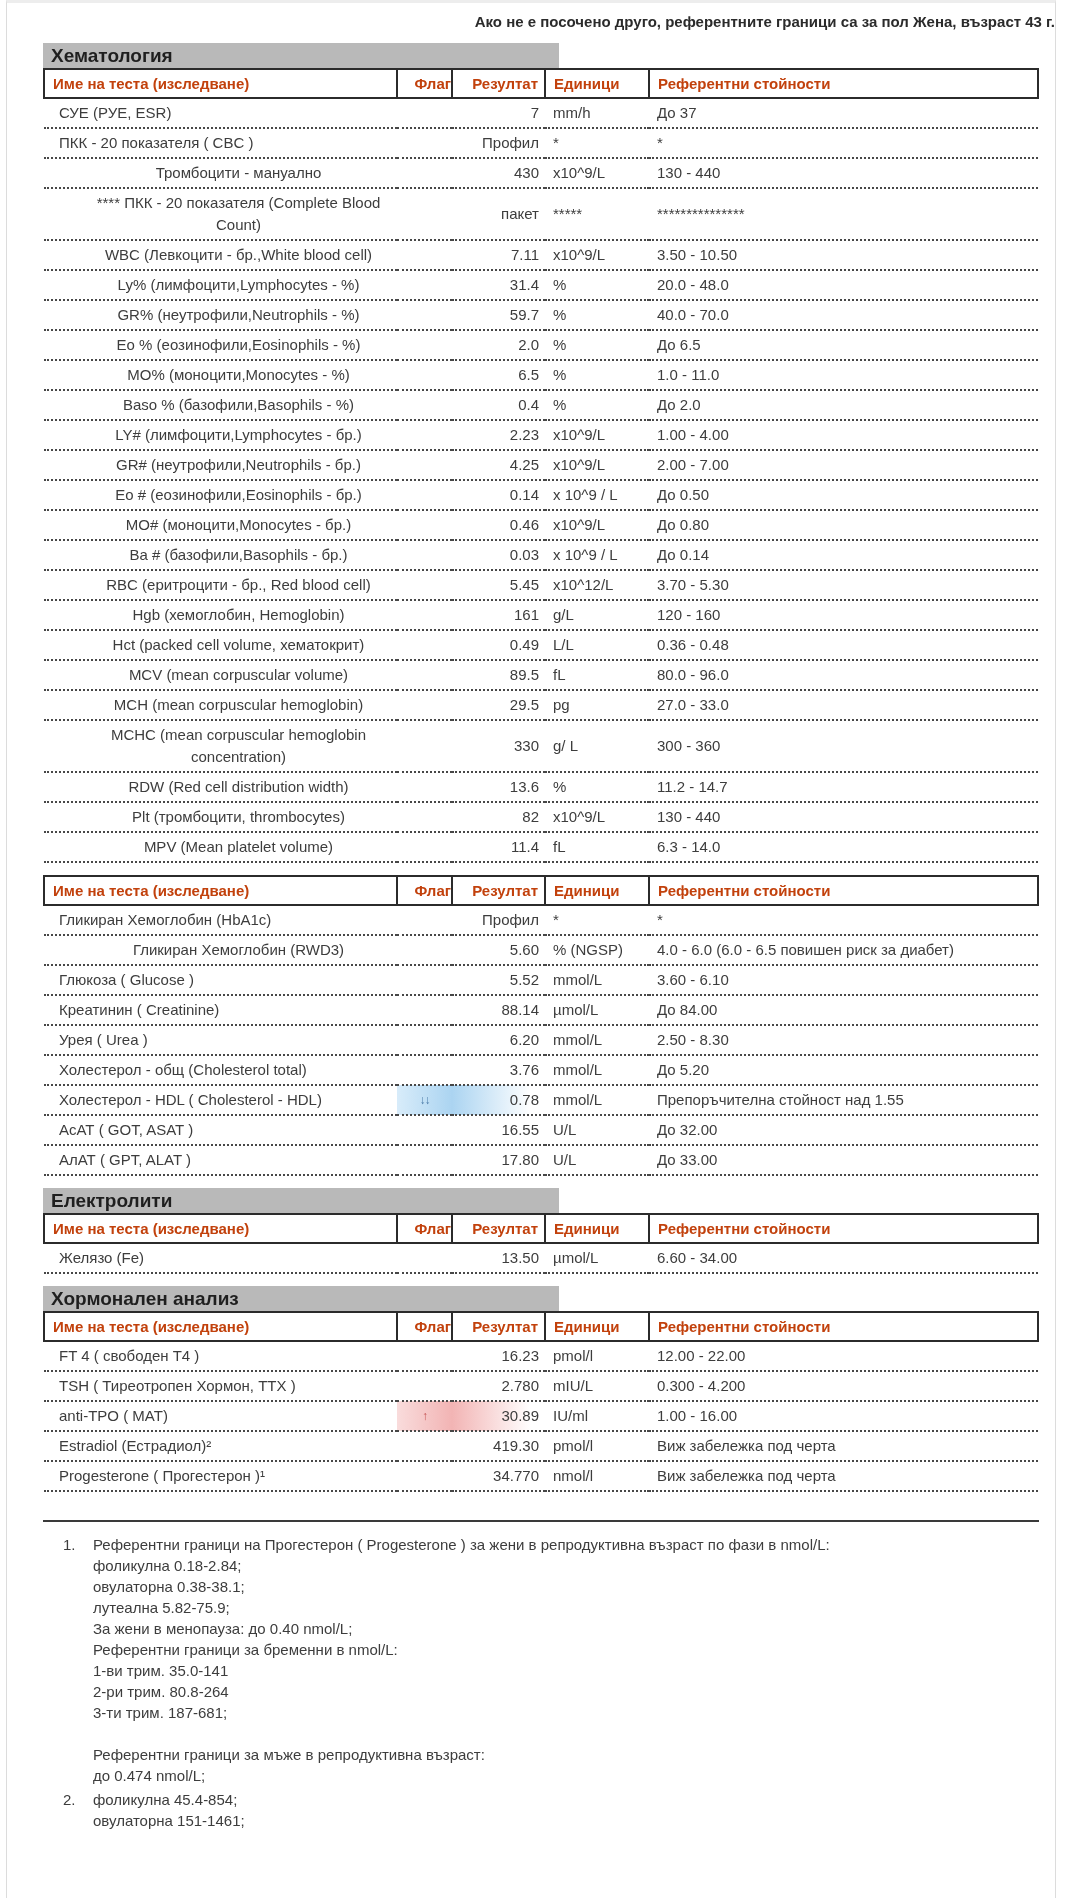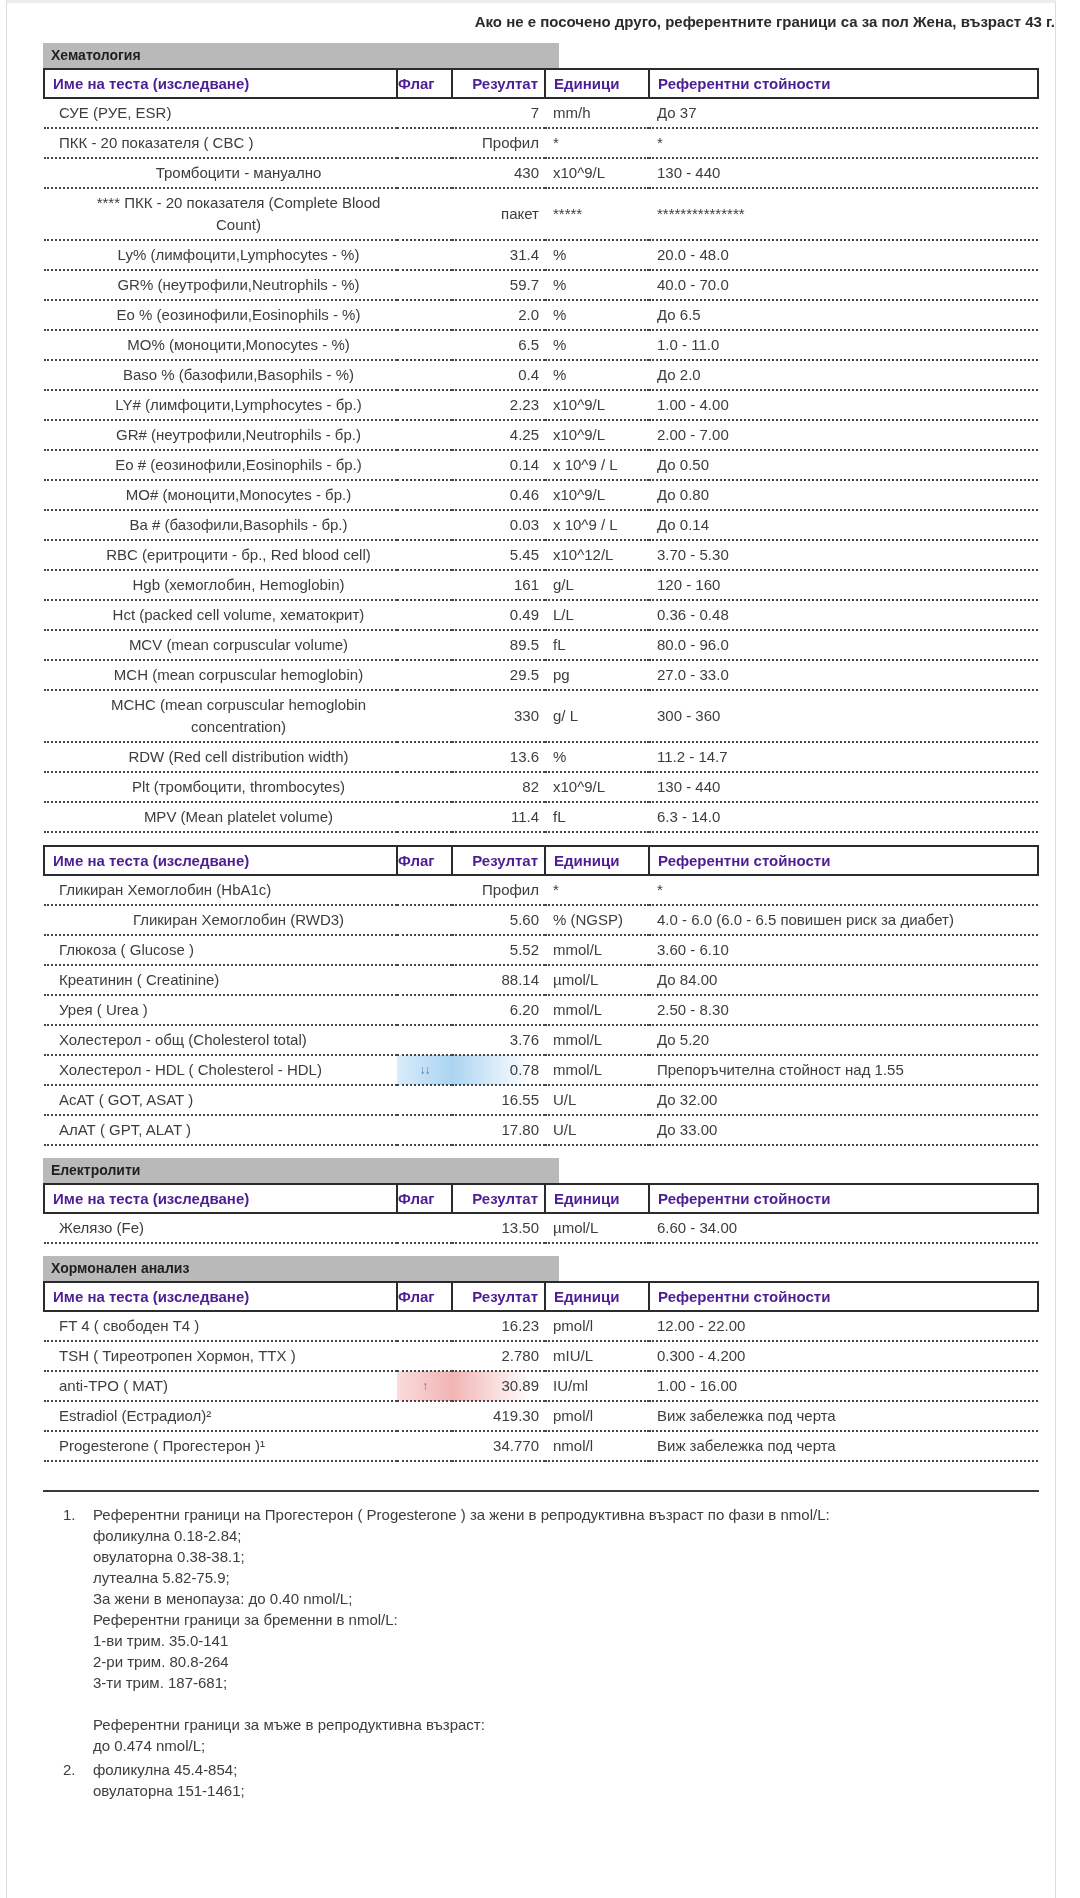--- a/index.html
+++ b/index.html
@@ -13,31 +13,31 @@
     border-left:1px solid #dcdcdc;border-right:1px solid #dcdcdc;border-top:3px solid #ededed;
     padding:6px 0 0 36px;background:#fff;
   }
   .disclaimer{
     font-weight:bold;font-size:15px;line-height:18px;color:#2b2b2b;
     padding-left:8px;margin:4px 0 12px 0;text-align:right;
   }
   .section:not(:first-child){margin-top:12px;}
   .sec-bar{
     box-sizing:border-box;width:516px;height:25px;line-height:25px;
-    background:#b9b9b9;color:#1f1f1f;font-size:14px;font-weight:bold;padding-left:8px;
+    background:#b9b9b9;color:#1f1f1f;font-size:19px;font-weight:bold;padding-left:8px;
   }
   table.results{
     width:996px;border-collapse:collapse;table-layout:fixed;font-size:15px;
   }
   col.c1{width:353px}col.c2{width:55px}col.c3{width:93px}col.c4{width:104px}
   thead th{
-    border:2px solid #2b2b2b;height:27px;padding:0;font-size:15px;font-weight:bold;color:#4c1d95;
+    border:2px solid #2b2b2b;height:27px;padding:0;font-size:15px;font-weight:bold;color:#c2410c;
   }
   th.h-name{text-align:left;padding-left:8px;}
-  th.h-flag{text-align:left;}
+  th.h-flag{text-align:right;}
   th.h-result{text-align:right;padding-right:6px;}
   th.h-units{text-align:left;padding-left:8px;}
   th.h-ref{text-align:left;padding-left:8px;}
   tbody tr{border-bottom:2px dotted #474747;}
   tbody td{padding:3px 0;line-height:22px;vertical-align:middle;}
   td.c-name{padding-left:15px;}
   td.c-name.indent{padding-left:36px;text-align:center;}
   td.c-flag{text-align:center;font-size:12px;letter-spacing:-1px;}
   td.c-res{text-align:right;padding-right:6px;white-space:nowrap;}
   td.c-units{padding-left:8px;white-space:nowrap;}
@@ -102,20 +102,27 @@
               <td class="c-ref">130 - 440</td>
             </tr>
             <tr>
               <td class="c-name indent">**** ПКК - 20 показателя (Complete Blood Count)</td>
               <td class="c-flag"></td>
               <td class="c-res">пакет</td>
               <td class="c-units">*****</td>
               <td class="c-ref">***************</td>
             </tr>
             <tr>
+              <td class="c-name indent">WBC (Левкоцити - бр.,White blood cell)</td>
+              <td class="c-flag"></td>
+              <td class="c-res">7.11</td>
+              <td class="c-units">x10^9/L</td>
+              <td class="c-ref">3.50 - 10.50</td>
+            </tr>
+            <tr>
               <td class="c-name indent">Ly% (лимфоцити,Lymphocytes - %)</td>
               <td class="c-flag"></td>
               <td class="c-res">31.4</td>
               <td class="c-units">%</td>
               <td class="c-ref">20.0 - 48.0</td>
             </tr>
             <tr>
               <td class="c-name indent">GR% (неутрофили,Neutrophils - %)</td>
               <td class="c-flag"></td>
               <td class="c-res">59.7</td>

